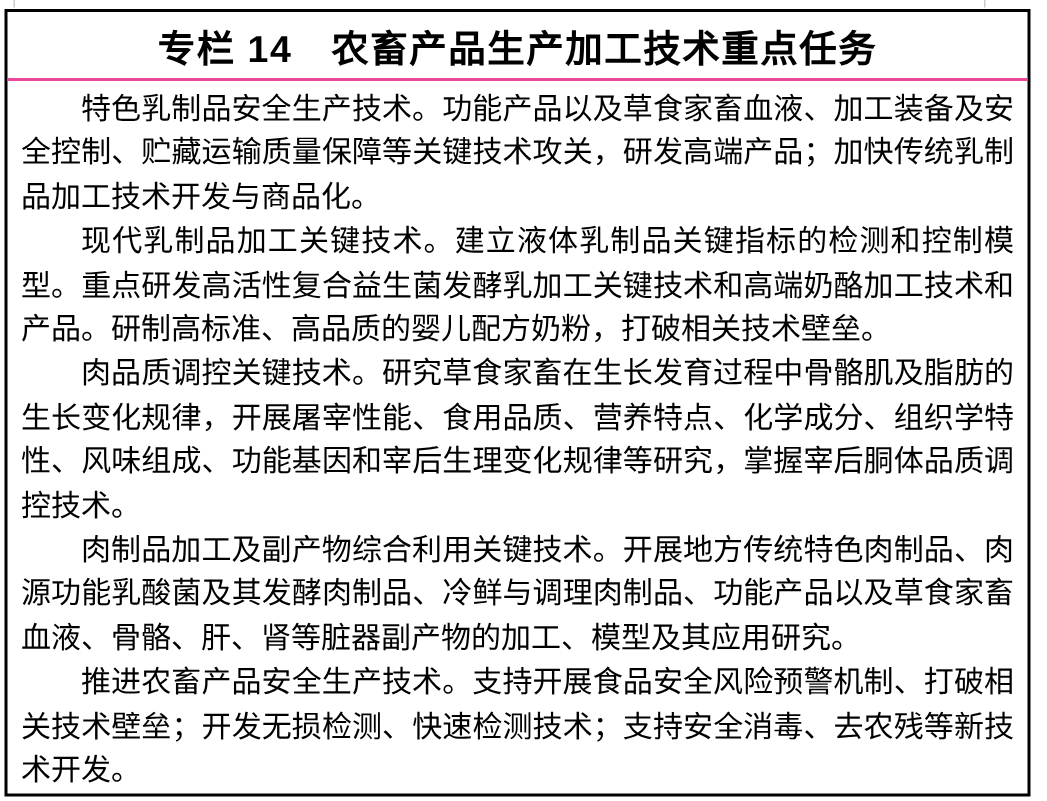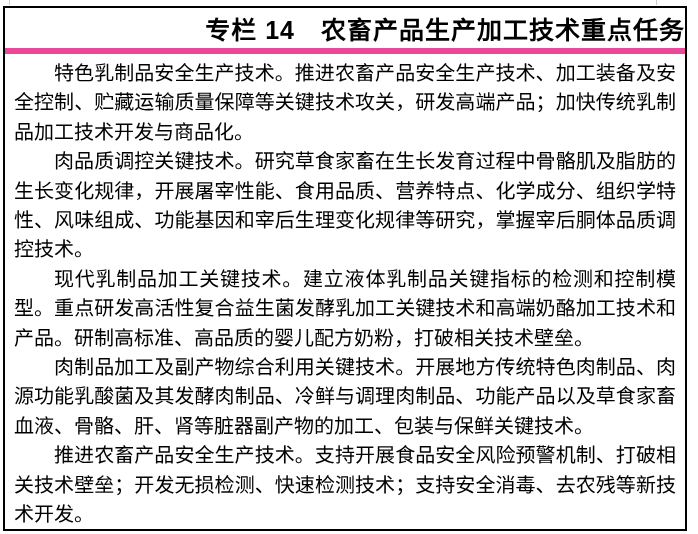--- a/index.html
+++ b/index.html
@@ -21,24 +21,24 @@
     top: 6px;
     width: 684px;
     height: 525px;
     box-sizing: border-box;
     border: 2px solid #000000;
     background: #ffffff;
   }
   .panel-title-row {
     box-sizing: border-box;
     height: 46px;
-    border-bottom: 6px solid #ec4899;
+    border-bottom: 2px solid #ec4899;
     display: flex;
     align-items: center;
-    justify-content: flex-end;
+    justify-content: center;
   }
   .panel-title {
     font-family: "Liberation Sans", sans-serif;
     font-weight: bold;
     font-size: 25px;
     letter-spacing: 1px;
     white-space: nowrap;
   }
   .panel-body {
     box-sizing: border-box;
@@ -68,19 +68,19 @@
 <body>
 
 <span class="edge-artifact left"></span>
 <span class="edge-artifact right"></span>
 
 <div class="panel-box">
   <div class="panel-title-row">
     <span class="panel-title">专栏 14　农畜产品生产加工技术重点任务</span>
   </div>
   <div class="panel-body">
-    <p>特色乳制品安全生产技术。推进农畜产品安全生产技术、加工装备及安全控制、贮藏运输质量保障等关键技术攻关，研发高端产品；加快传统乳制品加工技术开发与商品化。</p>
+    <p>特色乳制品安全生产技术。功能产品以及草食家畜血液、加工装备及安全控制、贮藏运输质量保障等关键技术攻关，研发高端产品；加快传统乳制品加工技术开发与商品化。</p>
+    <p>现代乳制品加工关键技术。建立液体乳制品关键指标的检测和控制模型。重点研发高活性复合益生菌发酵乳加工关键技术和高端奶酪加工技术和产品。研制高标准、高品质的婴儿配方奶粉，打破相关技术壁垒。</p>
     <p>肉品质调控关键技术。研究草食家畜在生长发育过程中骨骼肌及脂肪的生长变化规律，开展屠宰性能、食用品质、营养特点、化学成分、组织学特性、风味组成、功能基因和宰后生理变化规律等研究，掌握宰后胴体品质调控技术。</p>
-    <p>现代乳制品加工关键技术。建立液体乳制品关键指标的检测和控制模型。重点研发高活性复合益生菌发酵乳加工关键技术和高端奶酪加工技术和产品。研制高标准、高品质的婴儿配方奶粉，打破相关技术壁垒。</p>
-    <p>肉制品加工及副产物综合利用关键技术。开展地方传统特色肉制品、肉源功能乳酸菌及其发酵肉制品、冷鲜与调理肉制品、功能产品以及草食家畜血液、骨骼、肝、肾等脏器副产物的加工、包装与保鲜关键技术。</p>
+    <p>肉制品加工及副产物综合利用关键技术。开展地方传统特色肉制品、肉源功能乳酸菌及其发酵肉制品、冷鲜与调理肉制品、功能产品以及草食家畜血液、骨骼、肝、肾等脏器副产物的加工、模型及其应用研究。</p>
     <p>推进农畜产品安全生产技术。支持开展食品安全风险预警机制、打破相关技术壁垒；开发无损检测、快速检测技术；支持安全消毒、去农残等新技术开发。</p>
   </div>
 </div>
 
 </body></html>

